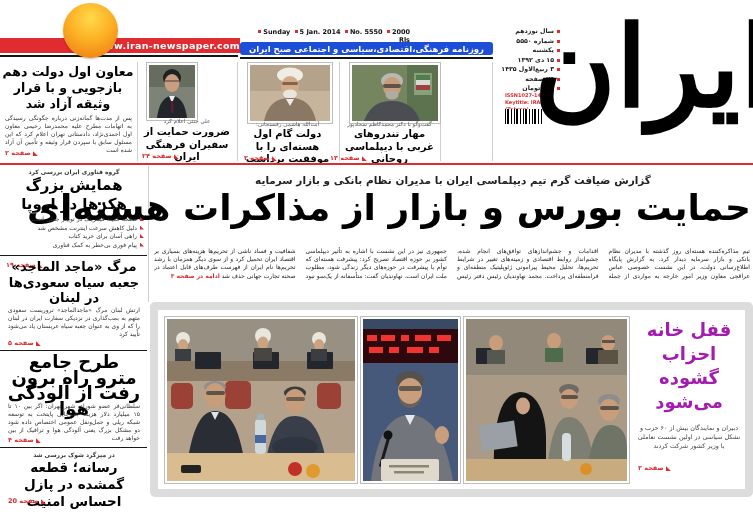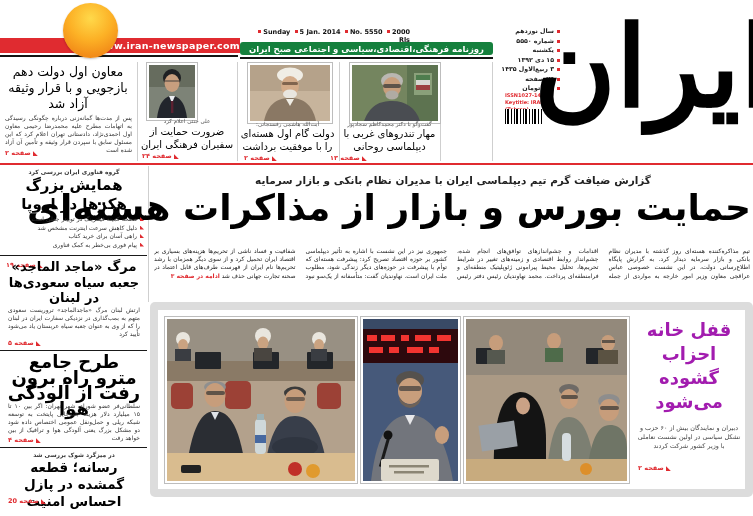--- a/index.html
+++ b/index.html
@@ -12,38 +12,38 @@
   .sun { left:63px; top:3px; width:55px; height:55px; border-radius:50%; z-index:3;
          background:radial-gradient(circle at 50% 28%, #ffd94a 0%, #fcb025 45%, #f28c18 78%, #e97f12 100%);
          box-shadow:0 1px 2px rgba(0,0,0,.25); }
   .webbar { left:0; top:38px; width:240px; height:15px; background:#e02b30; z-index:2;
             display:flex; align-items:center; justify-content:flex-end; padding-left:14px; direction:ltr; }
   .webbar span { color:#fff; font-size:9.5px; font-weight:bold; letter-spacing:.3px; }
   .blackline-l { left:0; top:55px; width:238px; height:2px; background:#141414; }
   .dateline { left:250px; top:28px; width:160px; direction:ltr; text-align:right; font-size:6.5px;
               font-weight:bold; color:#111; }
   .dateline b { display:inline-block; width:3px; height:3px; background:#e02b30; margin:0 2px 1px 2px; }
-  .tagline { left:240px; top:42px; width:253px; height:13px; background:#15803d; border-radius:3px;
+  .tagline { left:240px; top:42px; width:253px; height:13px; background:#1d4ed8; border-radius:3px;
              color:#fff; font-size:8.5px; font-weight:bold; display:flex; align-items:center; justify-content:center; }
   .blackline-m { left:240px; top:57px; width:253px; height:1.5px; background:#141414; }
   .issue-info { left:494px; top:26px; width:66px; list-style:none; }
   .issue-info li { font-size:6.3px; font-weight:bold; color:#1c1c1c; line-height:9.5px; text-align:right; }
   .issue-info li::before { content:""; display:inline-block; width:3px; height:3px; background:#e02b30; margin-left:3px; }
   .issn { left:505px; top:92px; width:58px; direction:ltr; text-align:left; font-size:5px; font-weight:bold;
           color:#e02b30; line-height:7px; }
   .barcode { left:505px; top:109px; width:38px; height:15px;
              background:repeating-linear-gradient(90deg,#000 0 1px,#fff 1px 2px,#000 2px 4px,#fff 4px 6px,#000 6px 7px,#fff 7px 9px); }
   .masthead { left:552px; top:-34px; width:201px; height:200px; display:flex; align-items:center; justify-content:center;
               font-family:"DejaVu Serif","Liberation Serif",serif; font-weight:bold; font-size:112px; color:#000; }
 
   
   .vdiv { top:62px; height:99px; width:1px; background:#cfcfcf; }
   .vdiv-main { left:148px; top:166px; width:1px; height:136px; background:#cfcfcf; }
   .kicker-sm { font-size:5.6px; color:#555; text-align:center; }
-  .head-sm { font-weight:400; color:#000; text-align:center; }
+  .head-sm { font-weight:700; color:#000; text-align:center; }
   .pageref { font-size:6.5px; font-weight:bold; color:#e02b30; }
   .pageref::before { content:""; display:inline-block; width:5px; height:5px; background:#e02b30;
                      clip-path:polygon(0 0,100% 100%,0 100%); margin-left:2px; vertical-align:-1px; }
   .vp-head { left:2px; top:64px; width:132px; font-size:12.5px; line-height:16px; }
   .vp-body { left:5px; top:114px; width:127px; font-size:6px; line-height:8px; text-align:justify; color:#333; }
   .body-sm { font-size:6px; line-height:8px; text-align:justify; color:#333; }
   .pframe { background:#fff; border:1px solid #bdbdbd; padding:2px; }
   .pframe svg { display:block; }
 
   

